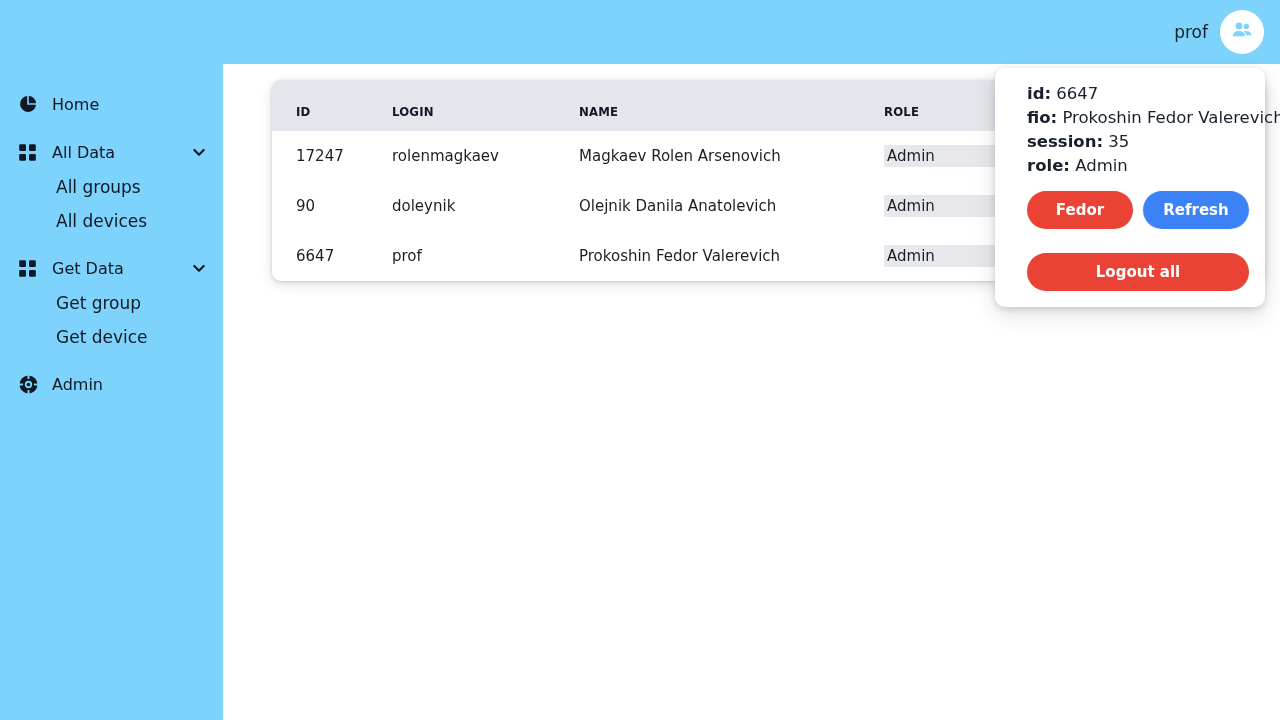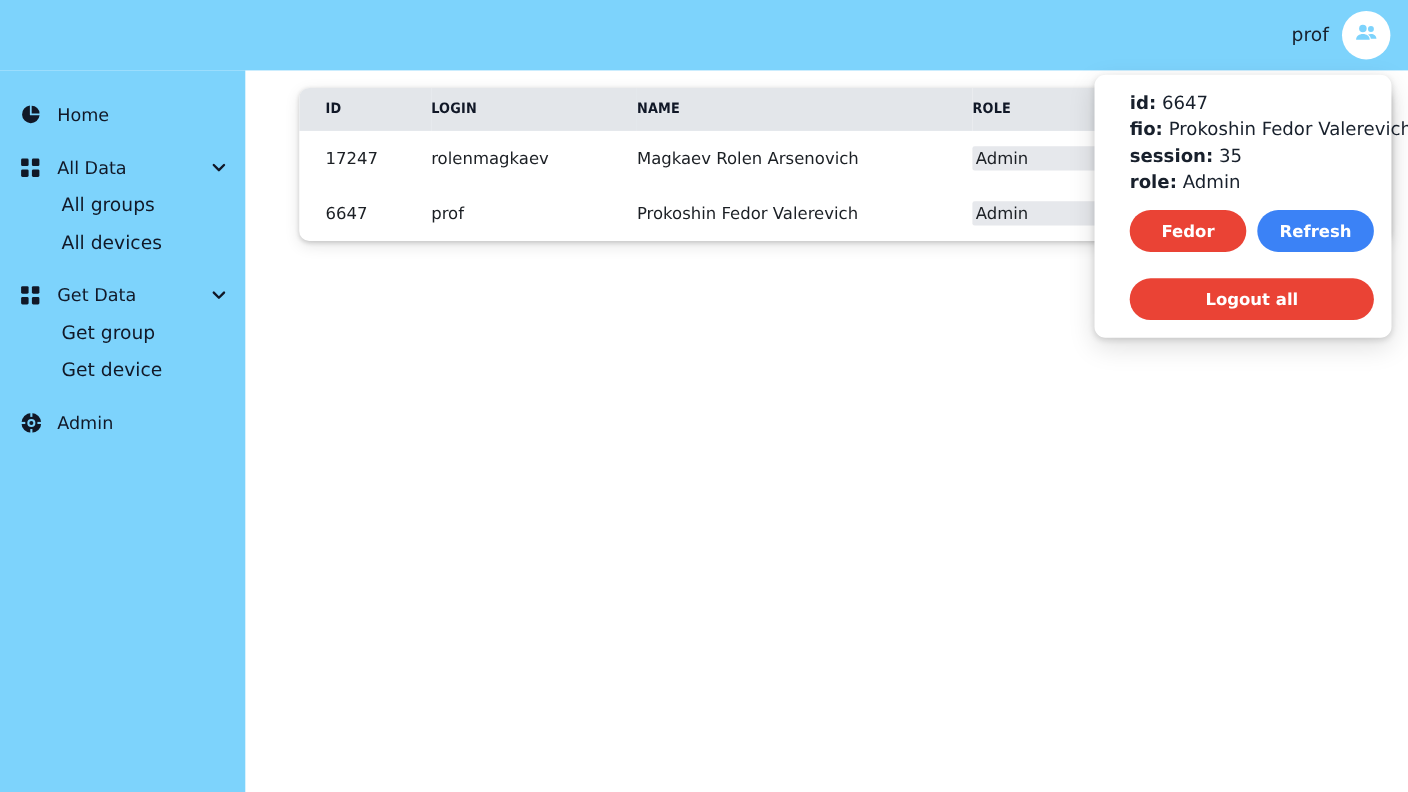--- a/index.html
+++ b/index.html
@@ -86,21 +86,21 @@
     box-shadow: 0 1px 4px rgba(0,0,0,.16), 0 4px 14px rgba(0,0,0,.10);
     overflow: hidden;
   }
   table { border-collapse: collapse; width: 100%; table-layout: fixed; }
   thead tr { background: #e3e6ea; }
   th {
     text-align: left;
     font-size: 13px;
     font-weight: 700;
     color: #111827;
-    padding: 12px 0 12px 0;
+    padding: 24px 0 12px 0;
     font-stretch: condensed;
     letter-spacing: .2px;
   }
   tbody td {
     font-size: 15px;
     color: #1b1f24;
     padding: 14px 0;
     vertical-align: middle;
   }
   .col-id    { width: 120px; padding-left: 24px !important; }
@@ -281,20 +281,37 @@
             <th class="col-login">LOGIN</th>
             <th class="col-name">NAME</th>
             <th class="col-role">ROLE</th>
           </tr>
         </thead>
         <tbody>
           <tr>
             <td class="col-id">17247</td>
             <td class="col-login">rolenmagkaev</td>
             <td class="col-name">Magkaev Rolen Arsenovich</td>
+            <td class="col-role">
+              <span class="select-wrap">
+                <select class="role-select">
+                  <option>Admin</option>
+                </select>
+                <span class="sel-chev">
+                  <svg width="13" height="13" viewBox="0 0 24 24" fill="none" stroke="#222" stroke-width="3" stroke-linecap="round" stroke-linejoin="round">
+                      <polyline points="5,9 12,16 19,9"></polyline>
+                    </svg>
+                </span>
+              </span>
+            </td>
+          </tr>
+          <tr>
+            <td class="col-id">90</td>
+            <td class="col-login">doleynik</td>
+            <td class="col-name">Olejnik Danila Anatolevich</td>
             <td class="col-role">
               <span class="select-wrap">
                 <select class="role-select">
                   <option>Admin</option>
                 </select>
                 <span class="sel-chev">
                   <svg width="13" height="13" viewBox="0 0 24 24" fill="none" stroke="#222" stroke-width="3" stroke-linecap="round" stroke-linejoin="round">
                       <polyline points="5,9 12,16 19,9"></polyline>
                     </svg>
                 </span>

